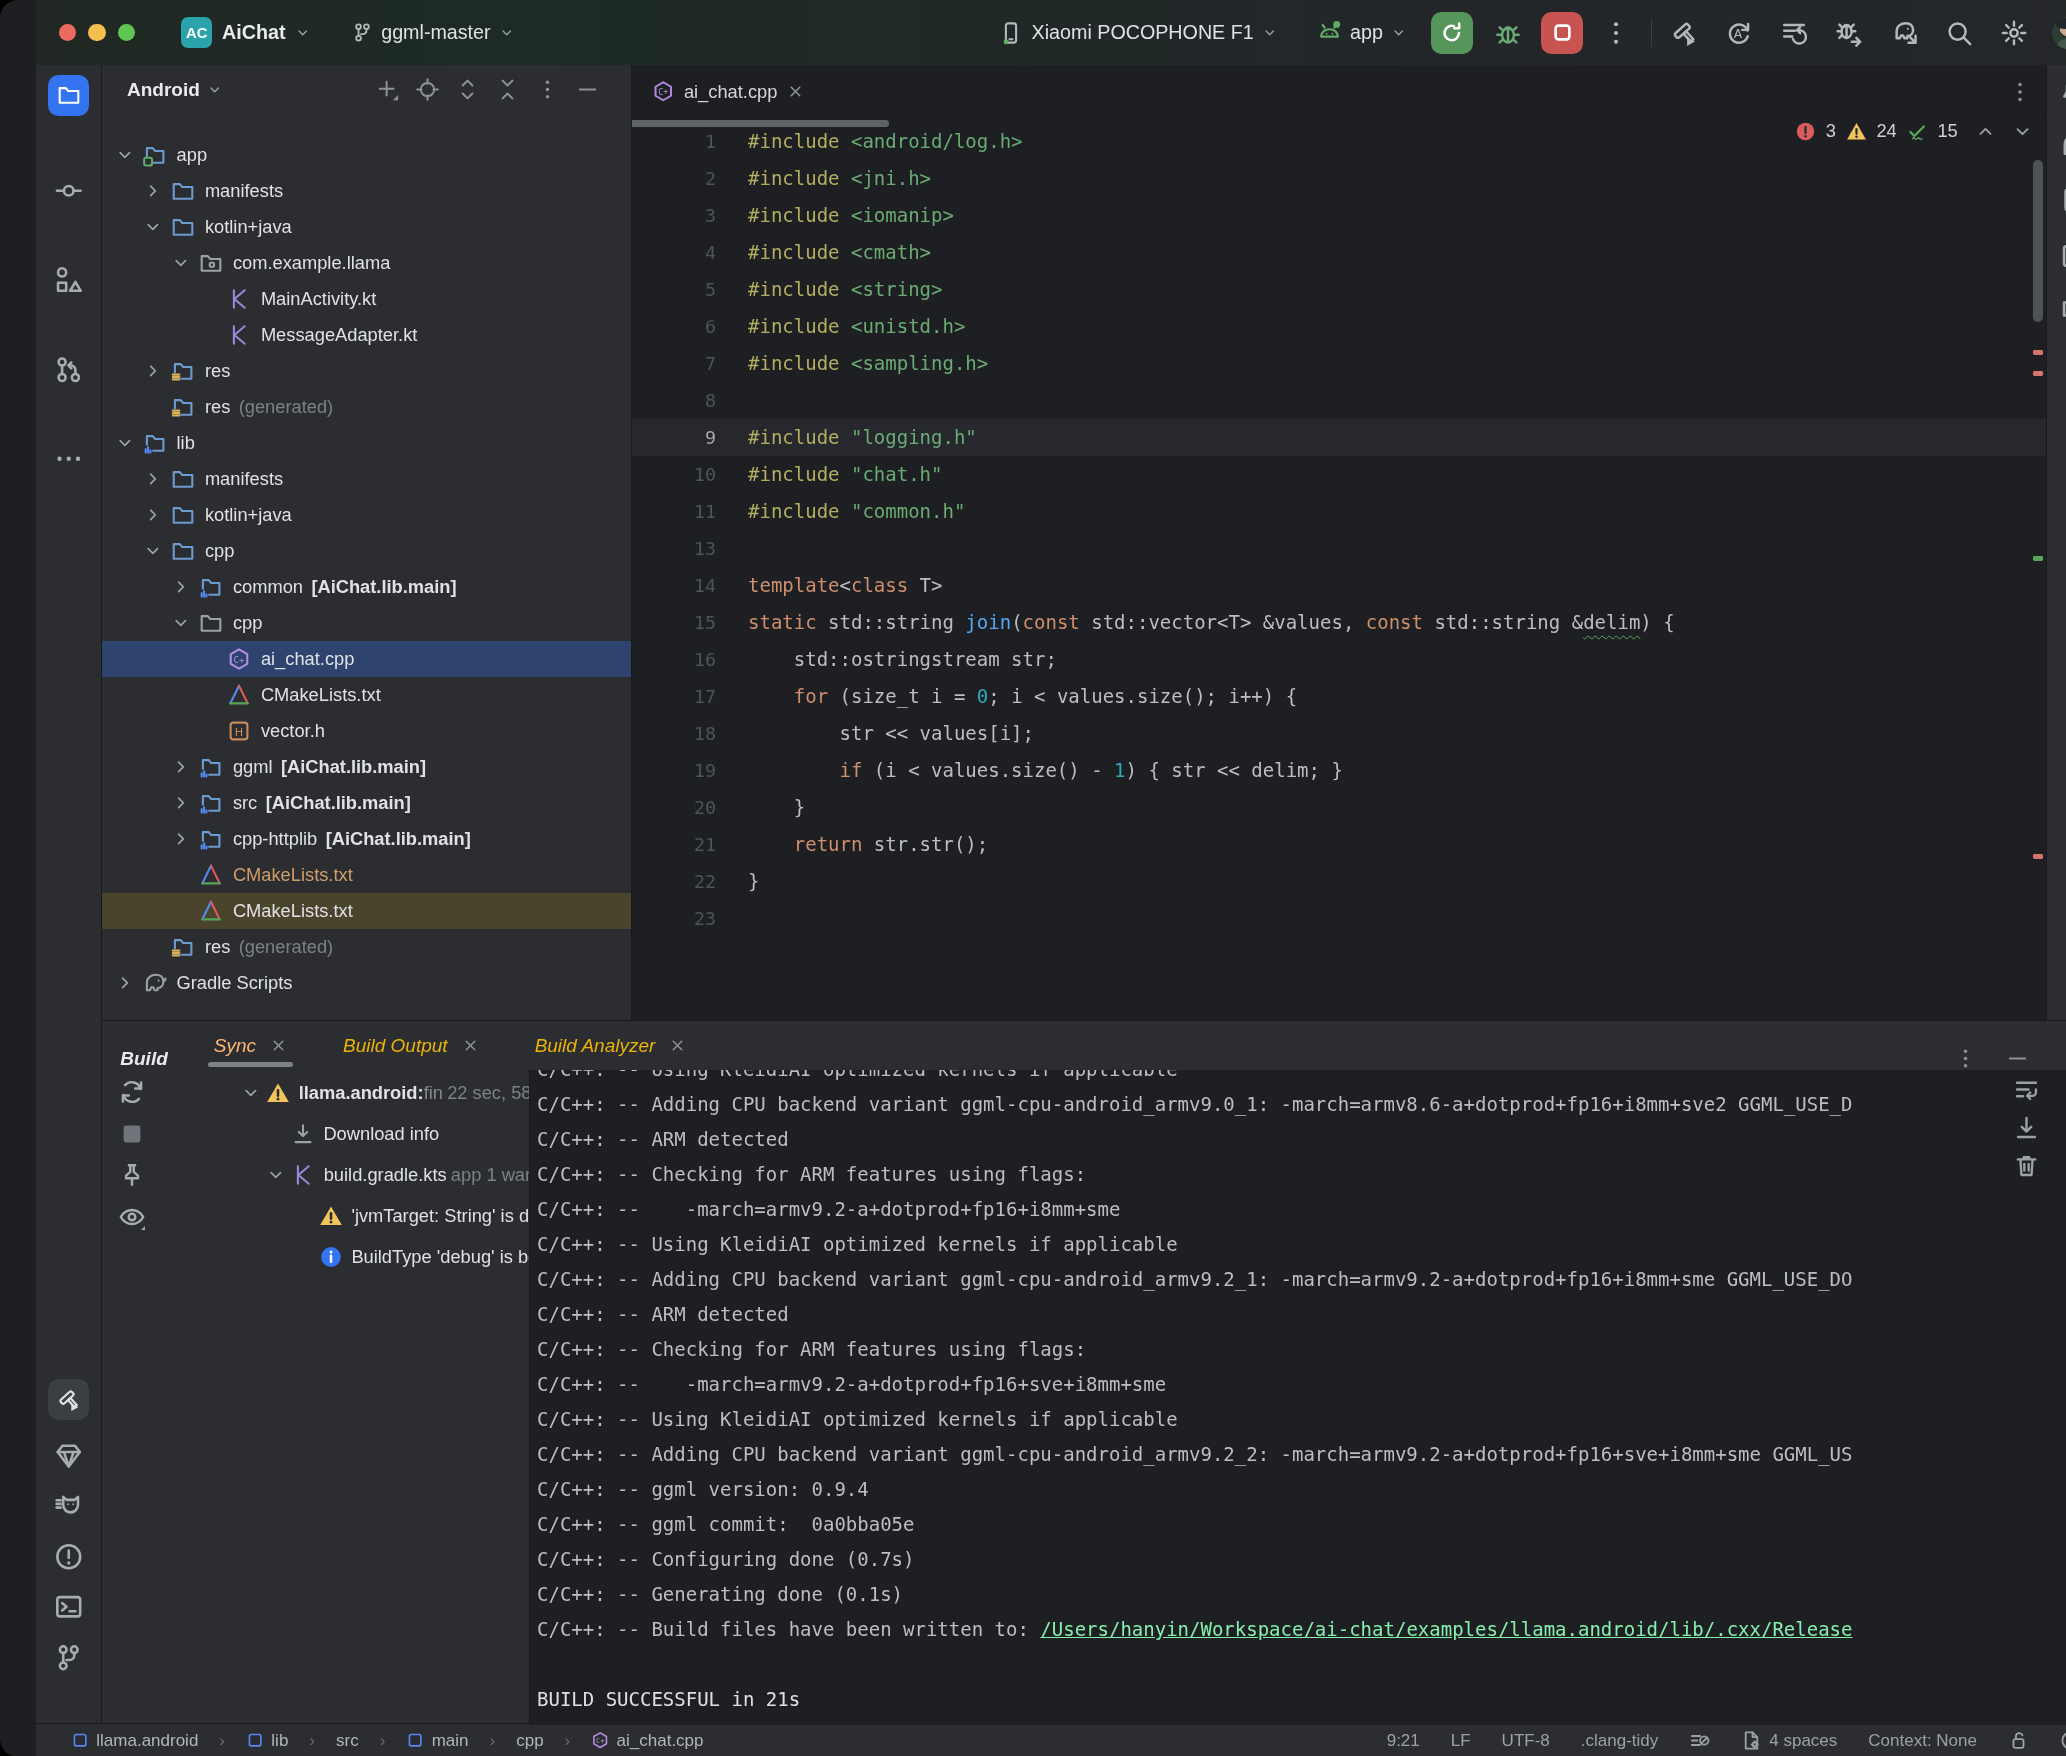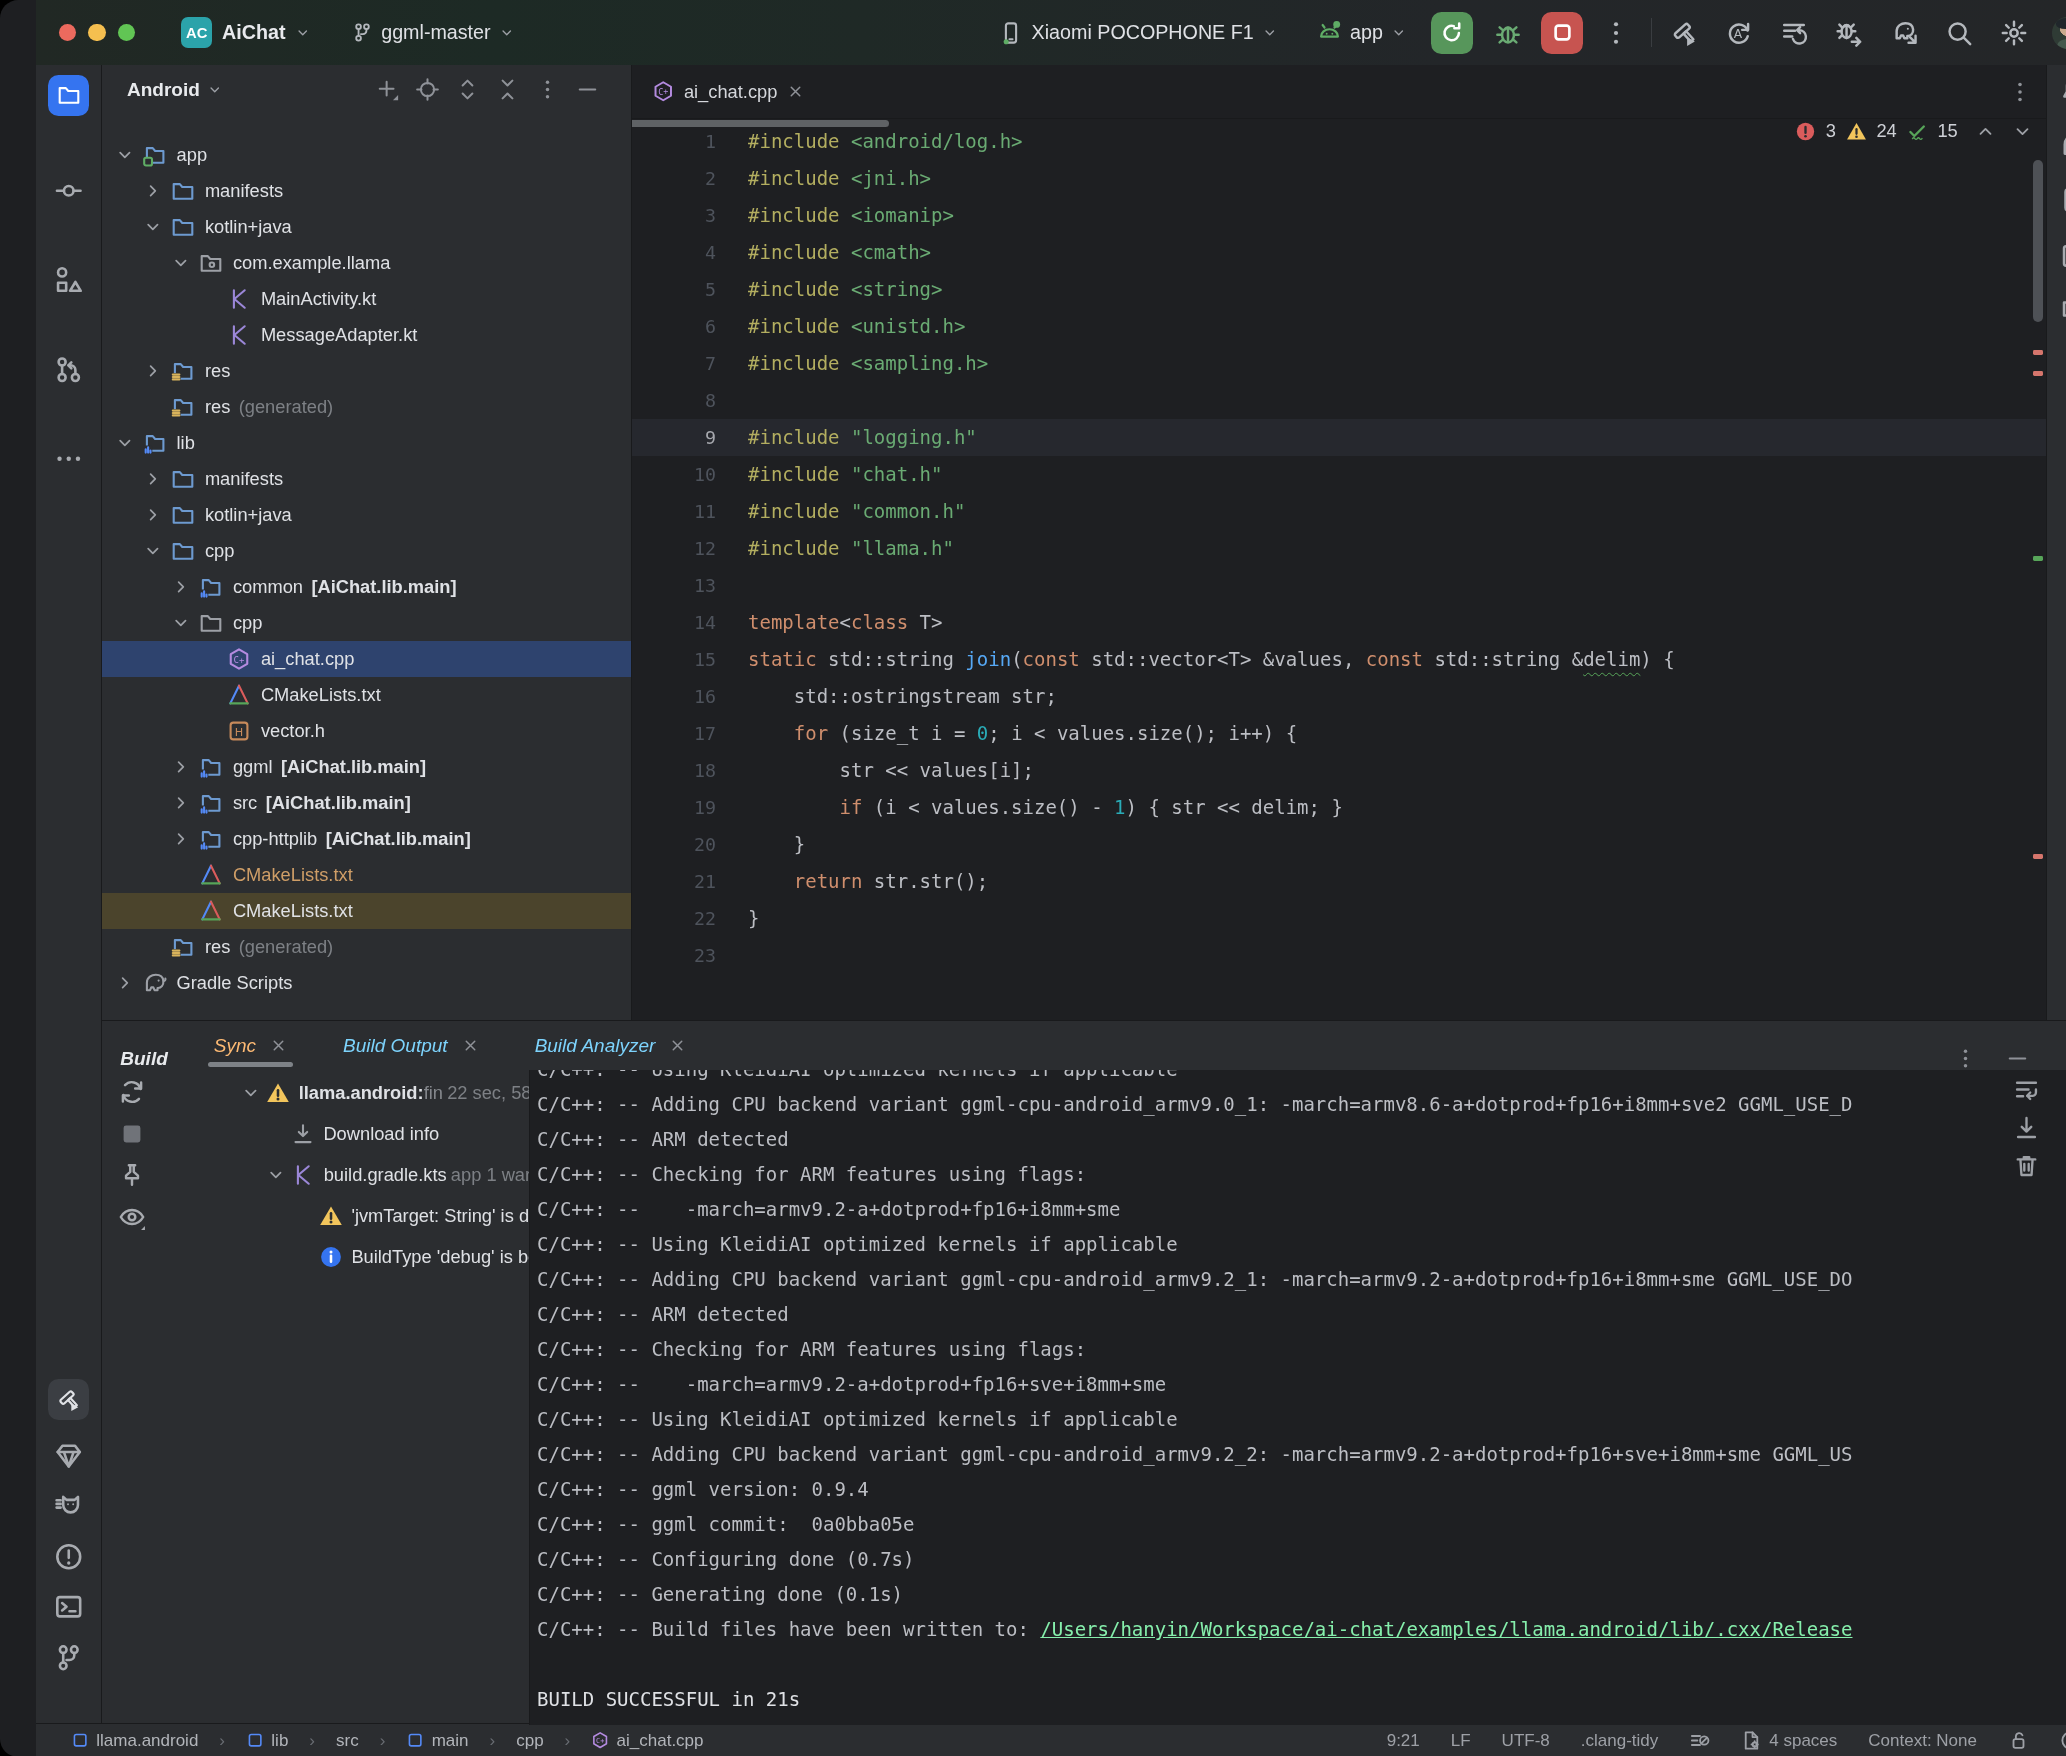--- a/index.html
+++ b/index.html
@@ -91,21 +91,21 @@
   .smark{position:absolute;right:3.5px;width:9.1px;height:4.9px;border-radius:1.4px;z-index:6;}
 
   .stripe-right{width:55px;flex:none;background:#2b2d30;border-left:0.7px solid #191a1c;display:flex;flex-direction:column;align-items:center;gap:26px;padding-top:9.8px;}
   .stripe-right .str-ic{width:29.5px;height:29.5px;}
 
   
   .build-panel{height:704px;flex:none;border-top:0.7px solid #191a1c;background:#2b2d30;display:flex;flex-direction:column;min-width:0;}
   .build-header{height:49px;flex:none;display:flex;align-items:flex-end;padding:0 73px 0 18.3px;font-style:italic;}
   .build-title{color:#e8eaed;font-size:19px;font-weight:700;margin-right:46px;}
   .btabs{display:flex;align-items:center;gap:56px;height:100%;}
-  .btab{display:flex;align-items:center;gap:14px;height:100%;position:relative;color:#7dd3fc;font-size:19px;}
+  .btab{display:flex;align-items:center;gap:14px;height:100%;position:relative;color:#eab308;font-size:19px;}
   .btab.sel{color:#fdba74;}
   .btab.sel:after{content:"";position:absolute;left:-5.6px;right:-5.6px;bottom:2.8px;height:4.9px;border-radius:2.8px;background:#7e8287;}
   .btab .ic{width:17px;height:17px;color:#8f9298;}
   .bh-actions{margin-left:auto;display:flex;gap:29.5px;}
   .bh-actions .ic{width:23px;height:23px;color:#8f9298;}
   .build-body{flex:1;display:flex;min-height:0;}
   .sync-pane{width:427px;flex:none;display:flex;overflow:hidden;}
   .sync-tools{width:60px;flex:none;display:flex;flex-direction:column;align-items:center;gap:13.4px;padding-top:8.4px;}
   .sync-tools .ic{width:28px;height:28px;color:#a8abb0;}
   .sync-tree{flex:1;padding-top:2.8px;overflow:hidden;}
@@ -839,21 +839,20 @@
               <div class="code-line"><span class="ln">2</span><span class="lc"><span class="tok d">#include </span><span class="tok s">&lt;jni.h&gt;</span></span></div>
               <div class="code-line"><span class="ln">3</span><span class="lc"><span class="tok d">#include </span><span class="tok s">&lt;iomanip&gt;</span></span></div>
               <div class="code-line"><span class="ln">4</span><span class="lc"><span class="tok d">#include </span><span class="tok s">&lt;cmath&gt;</span></span></div>
               <div class="code-line"><span class="ln">5</span><span class="lc"><span class="tok d">#include </span><span class="tok s">&lt;string&gt;</span></span></div>
               <div class="code-line"><span class="ln">6</span><span class="lc"><span class="tok d">#include </span><span class="tok s">&lt;unistd.h&gt;</span></span></div>
               <div class="code-line"><span class="ln">7</span><span class="lc"><span class="tok d">#include </span><span class="tok s">&lt;sampling.h&gt;</span></span></div>
               <div class="code-line"><span class="ln">8</span><span class="lc"></span></div>
               <div class="code-line current"><span class="ln">9</span><span class="lc"><span class="tok d">#include </span><span class="tok s">"logging.h"</span></span></div>
               <div class="code-line"><span class="ln">10</span><span class="lc"><span class="tok d">#include </span><span class="tok s">"chat.h"</span></span></div>
               <div class="code-line"><span class="ln">11</span><span class="lc"><span class="tok d">#include </span><span class="tok s">"common.h"</span></span></div>
-              <div class="code-line"><span class="ln">12</span><span class="lc"><span class="tok d">#include </span><span class="tok s">"llama.h"</span></span></div>
               <div class="code-line"><span class="ln">13</span><span class="lc"></span></div>
               <div class="code-line"><span class="ln">14</span><span class="lc"><span class="tok k">template</span><span class="tok">&lt;</span><span class="tok k">class</span><span class="tok"> T&gt;</span></span></div>
               <div class="code-line"><span class="ln">15</span><span class="lc"><span class="tok k">static</span><span class="tok"> std::string </span><span class="tok f">join</span><span class="tok">(</span><span class="tok k">const</span><span class="tok"> std::vector&lt;T&gt; &amp;values, </span><span class="tok k">const</span><span class="tok"> std::string &amp;</span><span class="tok w">delim</span><span class="tok">) {</span></span></div>
               <div class="code-line"><span class="ln">16</span><span class="lc"><span class="tok">    std::ostringstream str;</span></span></div>
               <div class="code-line"><span class="ln">17</span><span class="lc"><span class="tok">    </span><span class="tok k">for</span><span class="tok"> (size_t i = </span><span class="tok n">0</span><span class="tok">; i &lt; values.size(); i++) {</span></span></div>
               <div class="code-line"><span class="ln">18</span><span class="lc"><span class="tok">        str &lt;&lt; values[i];</span></span></div>
               <div class="code-line"><span class="ln">19</span><span class="lc"><span class="tok">        </span><span class="tok k">if</span><span class="tok"> (i &lt; values.size() - </span><span class="tok n">1</span><span class="tok">) { str &lt;&lt; delim; }</span></span></div>
               <div class="code-line"><span class="ln">20</span><span class="lc"><span class="tok">    }</span></span></div>
               <div class="code-line"><span class="ln">21</span><span class="lc"><span class="tok">    </span><span class="tok k">return</span><span class="tok"> str.str();</span></span></div>
               <div class="code-line"><span class="ln">22</span><span class="lc"><span class="tok">}</span></span></div>

